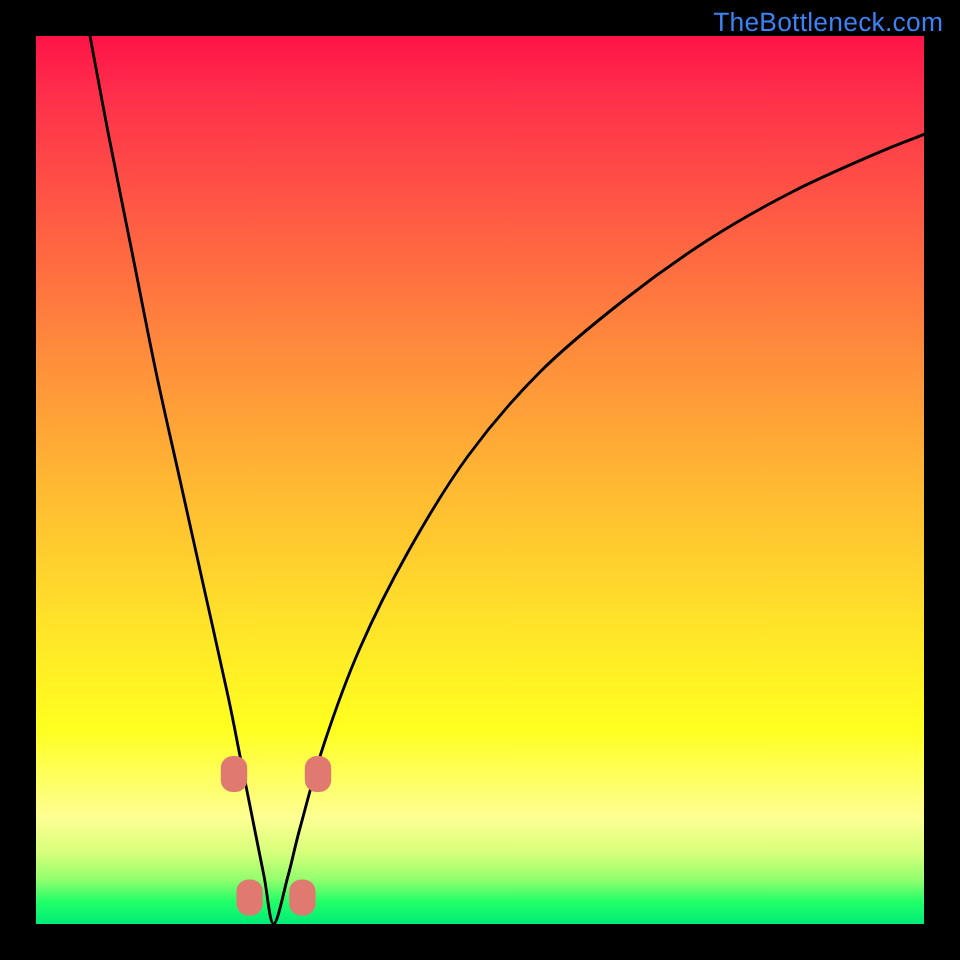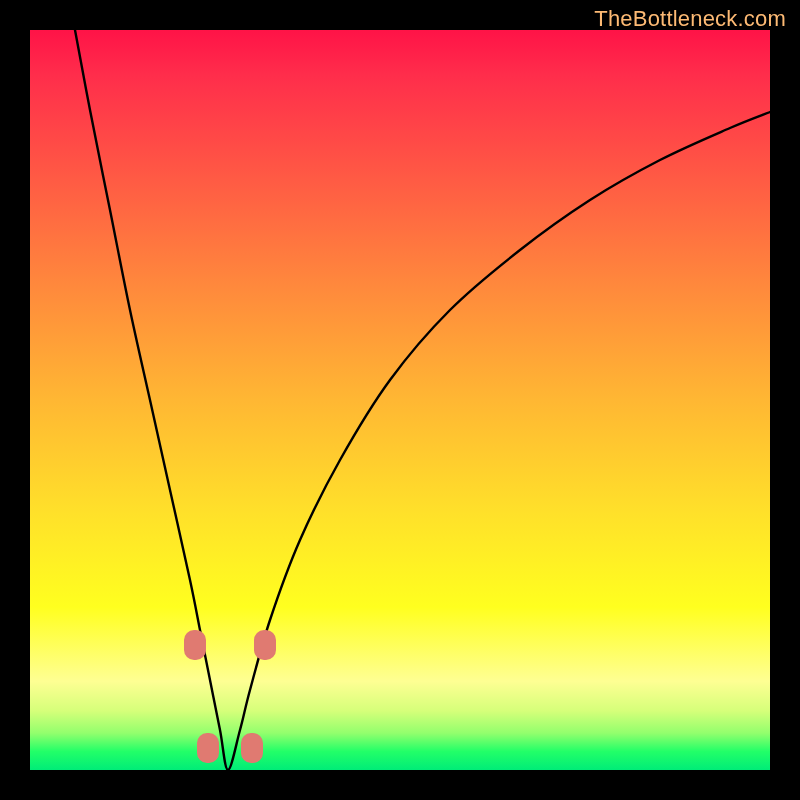--- a/index.html
+++ b/index.html
@@ -14,21 +14,21 @@
   .frame {
     position: relative;
     width: 800px;
     height: 800px;
     background: #000;
   }
   .watermark {
     position: absolute;
     top: 6px;
     right: 14px;
-    color: #fdba74;
+    color: #3b82f6;
     font-size: 22px;
     font-weight: 500;
     letter-spacing: 0.2px;
     z-index: 20;
     user-select: none;
   }
   .plot-area {
     position: absolute;
     left: 30px;
     top: 30px;

